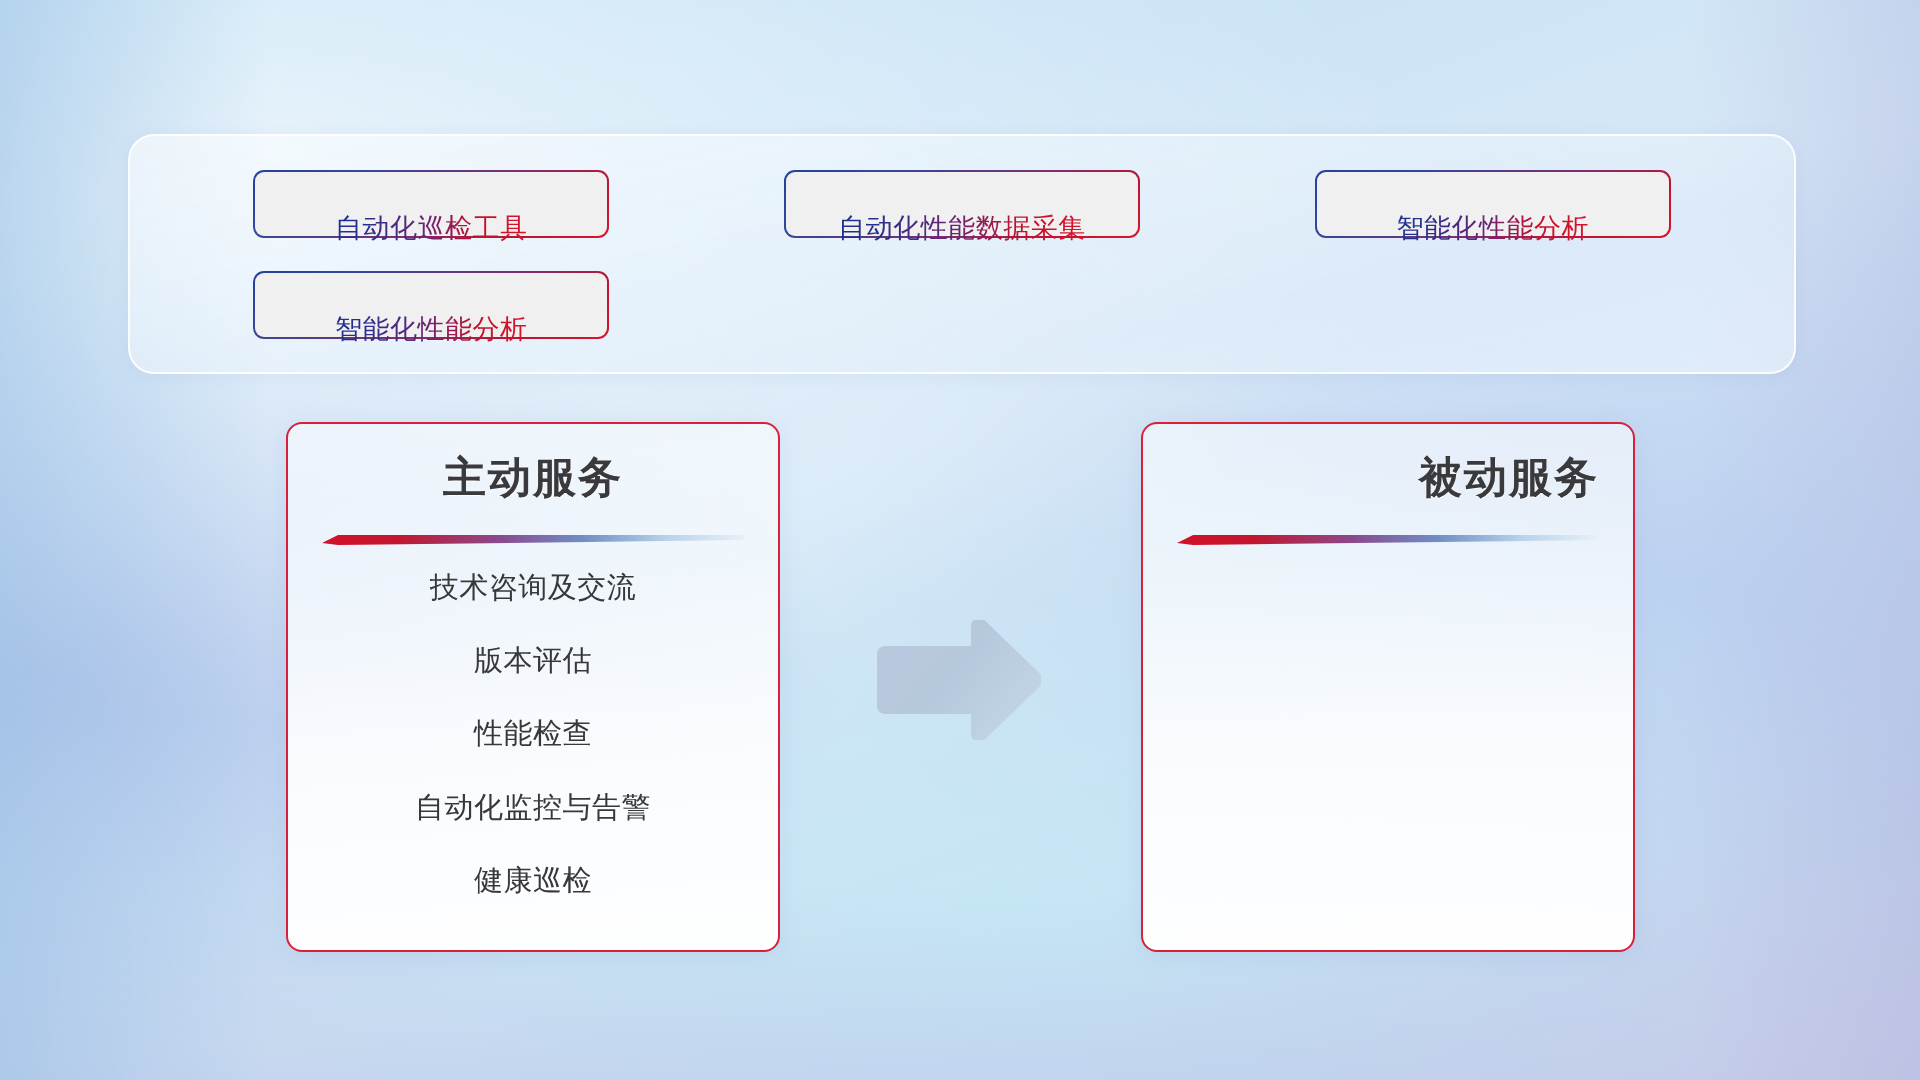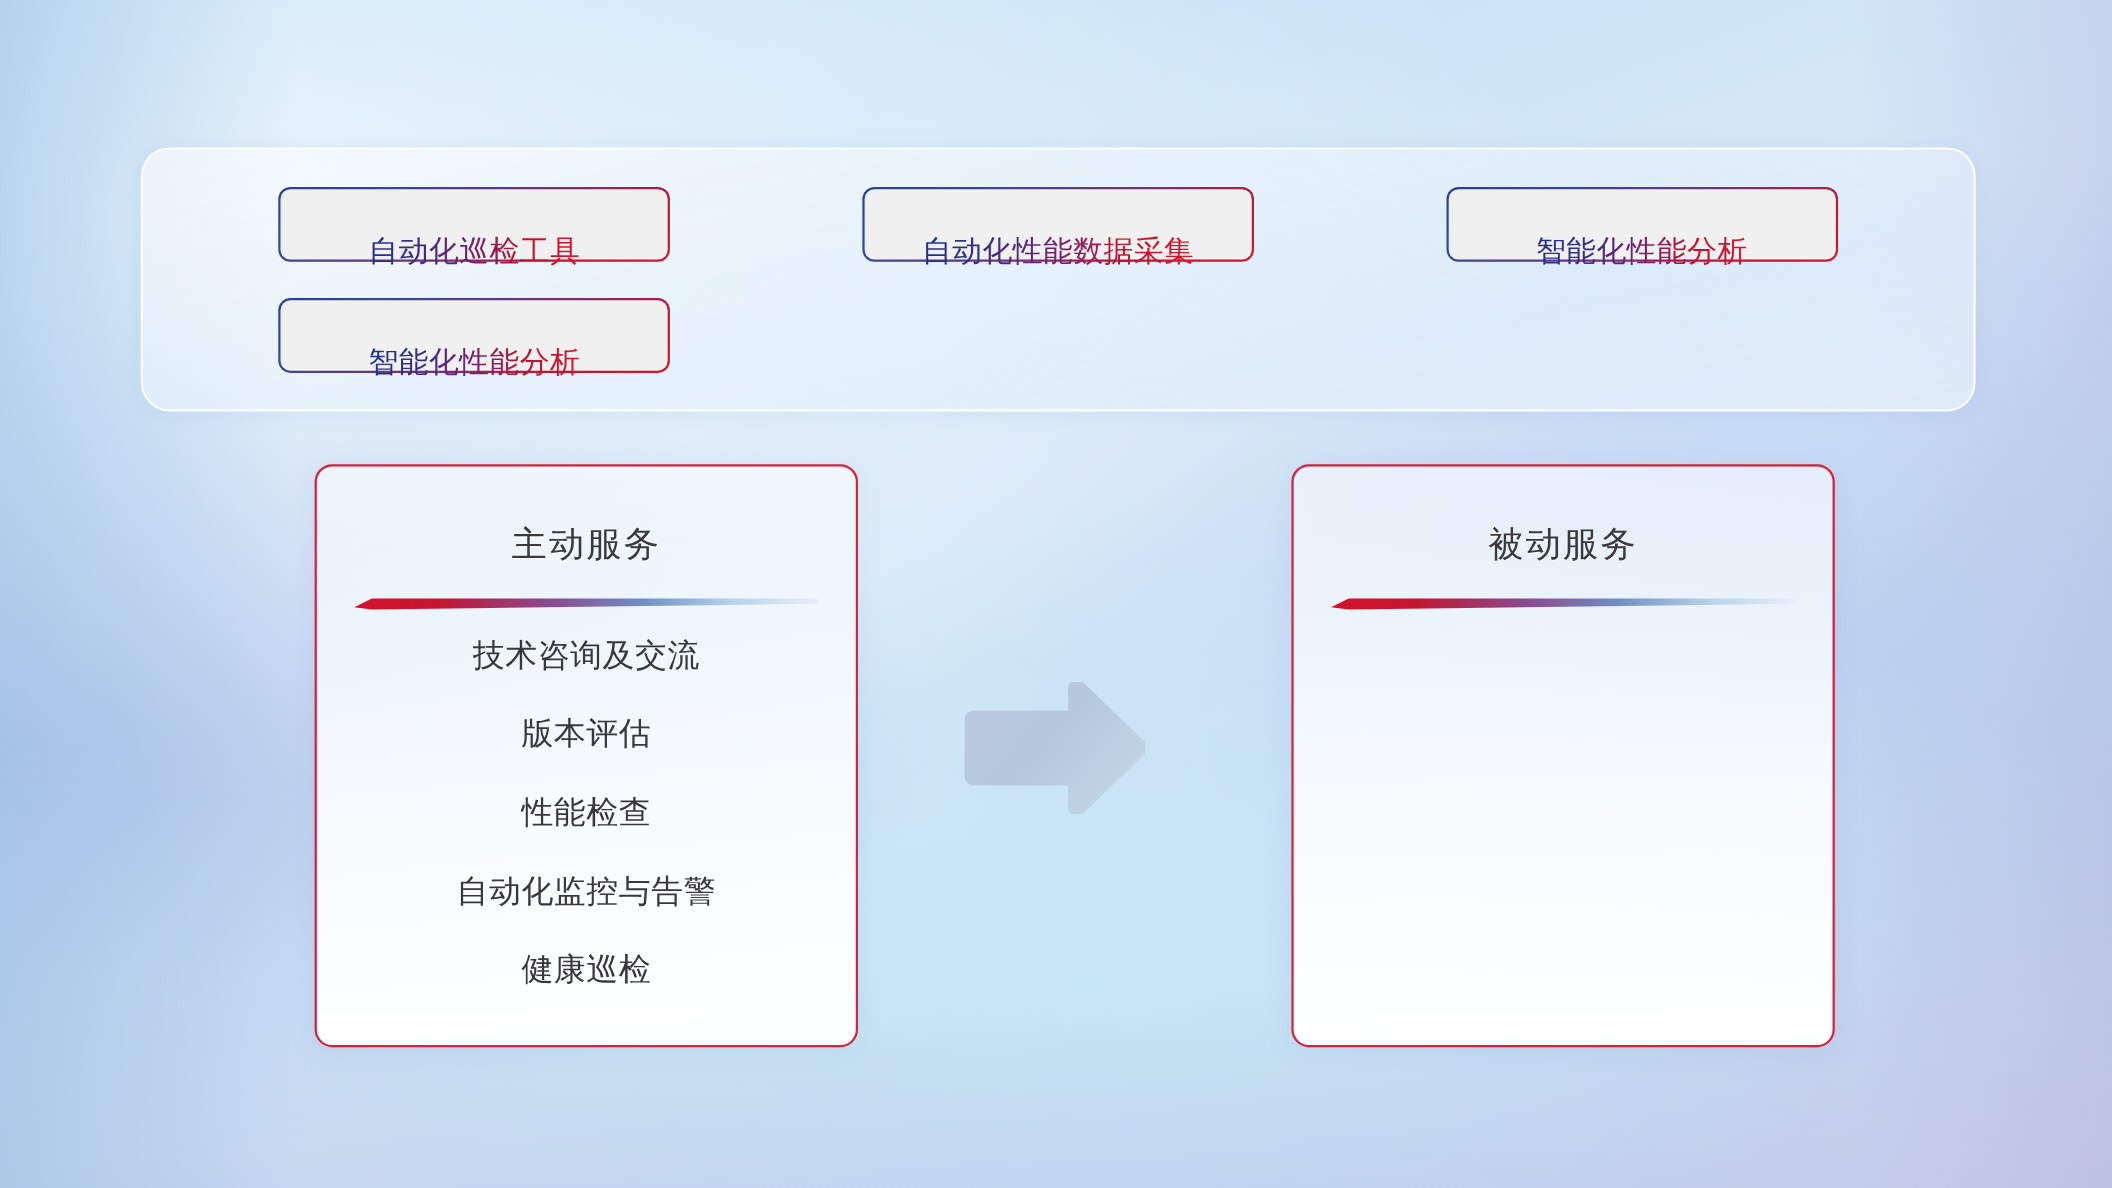--- a/index.html
+++ b/index.html
@@ -91,30 +91,30 @@
     background:linear-gradient(178deg,
        rgba(255,255,255,.52) 0%,
        rgba(246,250,253,.80) 28%,
        rgba(252,253,255,.93) 58%,
        rgba(255,255,255,.98) 100%);
     box-shadow:0 4px 22px rgba(120,145,190,.13);
     padding:26px 34px 30px;
     display:flex; flex-direction:column;
   }
   #card-active { left:286px; }
-  #card-passive{ left:1174px; }
+  #card-passive{ left:1141px;align-items:flex-end; }
 
   .card-title{
     text-align:center;
-    font-size:32px;
-    font-weight:normal;
+    font-size:43px;
+    font-weight:bold;
     color:#3a3a3c;
     letter-spacing:2px;
     line-height:1.25;
-    margin-top:24px;
+    margin-top:1px;
     text-shadow:0 1px 1px rgba(255,255,255,.9);
   }
 
   
   .card-rule{
     margin:26px auto 0;
     width:100%; height:16px;
     position:relative;
   }
   .card-rule svg{ display:block; width:100%; height:100%; }

